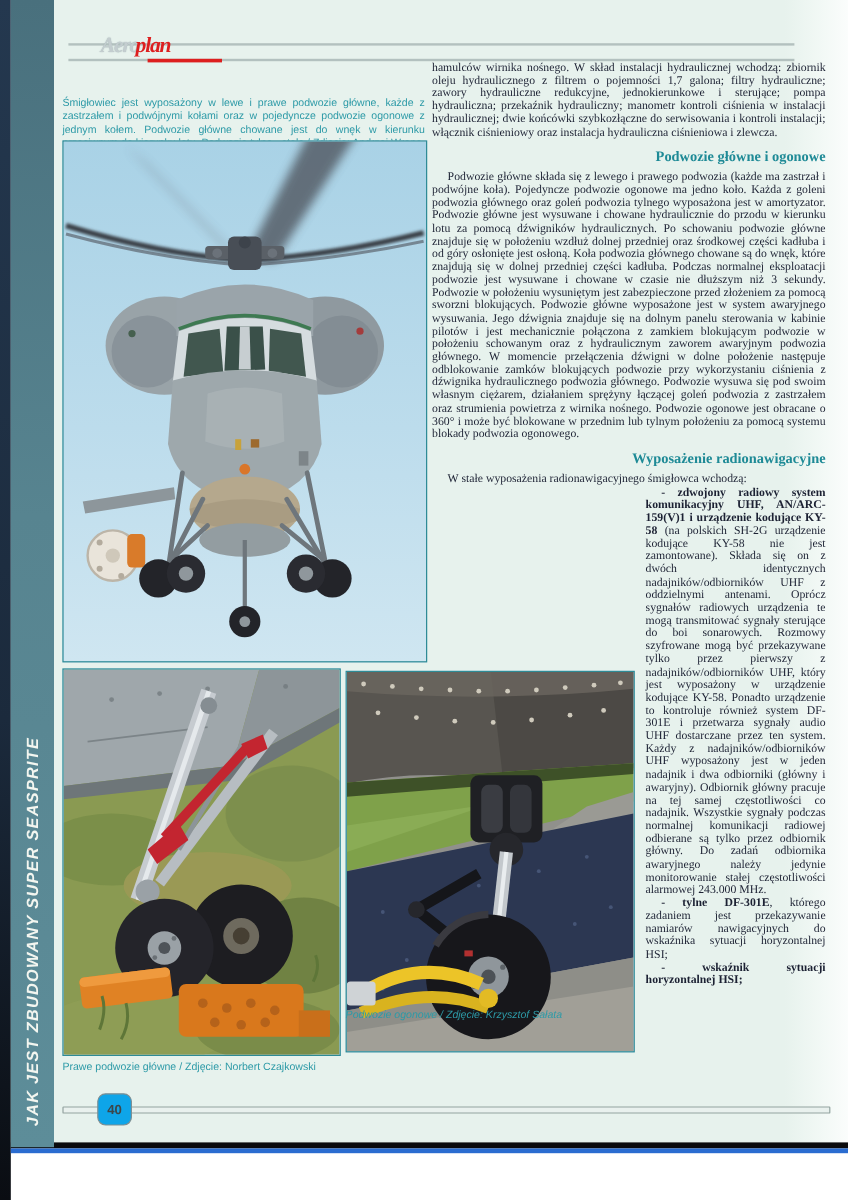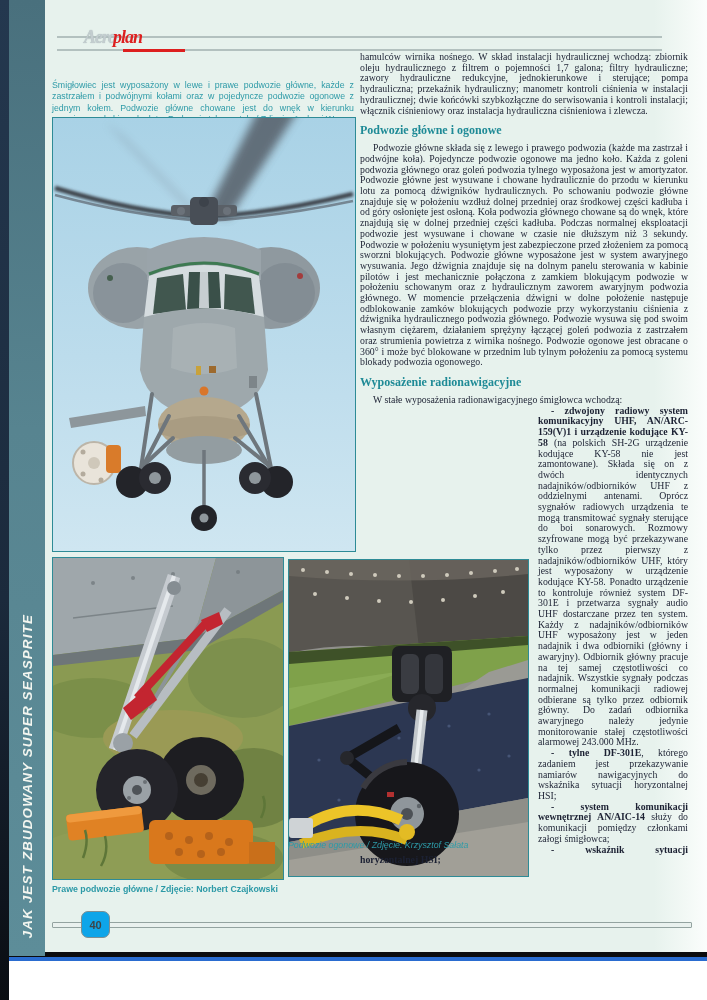--- a/index.html
+++ b/index.html
@@ -25,35 +25,35 @@
   .rule-gray{height:2px;background:#b3c1bf;}
   .logo{left:84px;top:24px;font-family:Liberation Serif, serif;font-style:italic;font-weight:700;
         font-size:18px;letter-spacing:-1px;line-height:26px;}
   .logo .a1{color:#c3cdcf;text-shadow:0 0 1px #9fb0b2;}
   .logo .a2{color:#dd1f1f;margin-left:-3px;}
   .logo-underline{left:123px;top:49px;width:62px;height:3px;background:#dd1f1f;}
 
   
   .cap{font-family:"Liberation Sans",sans-serif;color:#2d9aa7;font-size:8.8px;line-height:11.4px;}
   .cap-top{left:52px;top:56px;width:302px;text-align:justify;margin-top:24px;}
-  .cap-left{left:52px;top:884px;width:231px;font-weight:bold;}
+  .cap-left{left:52px;top:884px;width:231px;}
   .cap-right{left:288px;top:840px;width:240px;text-align:left;font-style:italic;}
 
   
   .photo{border:1px solid #2e8b96;overflow:hidden;background:#bcd9e8;}
   .photo-main{left:52px;top:117px;width:302px;height:433px;}
   .photo-bl{left:52px;top:557px;width:230px;height:321px;}
   .photo-br{left:288px;top:559px;width:239px;height:316px;}
   .photo svg{display:block;}
 
   
   .col-right{left:360px;top:52px;width:328px;color:#1c2133;}
   .col-right p{margin:0;font-size:9.8px;line-height:10.7px;text-align:justify;}
   .ind{text-indent:13px;}
-  .col-right h3{margin:7px 0 5px 0;text-align:left;color:#1e8a96;font-size:12px;font-weight:700;}
+  .col-right h3{margin:7px 0 5px 0;text-align:right;color:#1e8a96;font-size:12px;font-weight:700;}
   .photo-spacer{float:left;width:178px;height:362px;margin-top:84px;}
 
   
   .footer-rule{left:52px;top:922px;width:638px;height:4px;background:#e9f1ee;
                border:1px solid #93a3a0;border-radius:1px;}
   .page-num{left:81px;top:911px;width:27px;height:25px;background:#0ea5e9;border:1.5px solid #7e8f93;
             border-radius:7px;display:flex;align-items:center;justify-content:center;
             font:700 11px "Liberation Sans",sans-serif;color:#3c464a;}
 </style>
 </head>
@@ -306,21 +306,20 @@
 
   <div class="abs col-right">
     <p>hamulców wirnika nośnego. W skład instalacji hydraulicznej wchodzą: zbiornik oleju hydraulicznego z filtrem o pojemności 1,7 galona; filtry hydrauliczne; zawory hydrauliczne redukcyjne, jednokierunkowe i sterujące; pompa hydrauliczna; przekaźnik hydrauliczny; manometr kontroli ciśnienia w instalacji hydraulicznej; dwie końcówki szybkozłączne do serwisowania i kontroli instalacji; włącznik ciśnieniowy oraz instalacja hydrauliczna ciśnieniowa i zlewcza.</p>
     <h3>Podwozie główne i ogonowe</h3>
     <p class="ind">Podwozie główne składa się z lewego i prawego podwozia (każde ma zastrzał i podwójne koła). Pojedyncze podwozie ogonowe ma jedno koło. Każda z goleni podwozia głównego oraz goleń podwozia tylnego wyposażona jest w amortyzator. Podwozie główne jest wysuwane i chowane hydraulicznie do przodu w kierunku lotu za pomocą dźwigników hydraulicznych. Po schowaniu podwozie główne znajduje się w położeniu wzdłuż dolnej przedniej oraz środkowej części kadłuba i od góry osłonięte jest osłoną. Koła podwozia głównego chowane są do wnęk, które znajdują się w dolnej przedniej części kadłuba. Podczas normalnej eksploatacji podwozie jest wysuwane i chowane w czasie nie dłuższym niż 3 sekundy. Podwozie w położeniu wysuniętym jest zabezpieczone przed złożeniem za pomocą sworzni blokujących. Podwozie główne wyposażone jest w system awaryjnego wysuwania. Jego dźwignia znajduje się na dolnym panelu sterowania w kabinie pilotów i jest mechanicznie połączona z zamkiem blokującym podwozie w położeniu schowanym oraz z hydraulicznym zaworem awaryjnym podwozia głównego. W momencie przełączenia dźwigni w dolne położenie następuje odblokowanie zamków blokujących podwozie przy wykorzystaniu ciśnienia z dźwignika hydraulicznego podwozia głównego. Podwozie wysuwa się pod swoim własnym ciężarem, działaniem sprężyny łączącej goleń podwozia z zastrzałem oraz strumienia powietrza z wirnika nośnego. Podwozie ogonowe jest obracane o 360° i może być blokowane w przednim lub tylnym położeniu za pomocą systemu blokady podwozia ogonowego.</p>
     <h3>Wyposażenie radionawigacyjne</h3>
     <p class="ind">W stałe wyposażenia radionawigacyjnego śmigłowca wchodzą:</p>
     <div class="photo-spacer"></div>
     <p class="ind"><strong>- zdwojony radiowy system komunikacyjny UHF, AN/ARC-159(V)1 i urządzenie kodujące KY-58 </strong><span>(na polskich SH-2G urządzenie kodujące KY-58 nie jest zamontowane). Składa się on z dwóch identycznych nadajników/odbiorników UHF z oddzielnymi antenami. Oprócz sygnałów radiowych urządzenia te mogą transmitować sygnały sterujące do boi sonarowych. Rozmowy szyfrowane mogą być przekazywane tylko przez pierwszy z nadajników/odbiorników UHF, który jest wyposażony w urządzenie kodujące KY-58. Ponadto urządzenie to kontroluje również system DF-301E i przetwarza sygnały audio UHF dostarczane przez ten system. Każdy z nadajników/odbiorników UHF wyposażony jest w jeden nadajnik i dwa odbiorniki (główny i awaryjny). Odbiornik główny pracuje na tej samej częstotliwości co nadajnik. Wszystkie sygnały podczas normalnej komunikacji radiowej odbierane są tylko przez odbiornik główny. Do zadań odbiornika awaryjnego należy jedynie monitorowanie stałej częstotliwości alarmowej 243.000 MHz.</span></p>
     <p class="ind"><strong>- tylne DF-301E</strong><span>, którego zadaniem jest przekazywanie namiarów nawigacyjnych do wskaźnika sytuacji horyzontalnej HSI;</span></p>
-    <p class="ind"><strong>- system komunikacji wewnętrznej AN/AIC-14</strong><span> służy do komunikacji pomiędzy członkami załogi śmigłowca;</span></p>
     <p class="ind"><strong>- wskaźnik sytuacji horyzontalnej HSI;</strong></p>
   </div>
 
   <div class="abs footer-rule"></div>
   <div class="abs page-num">
     <span>40</span>
   </div>
 
 </div>
 

